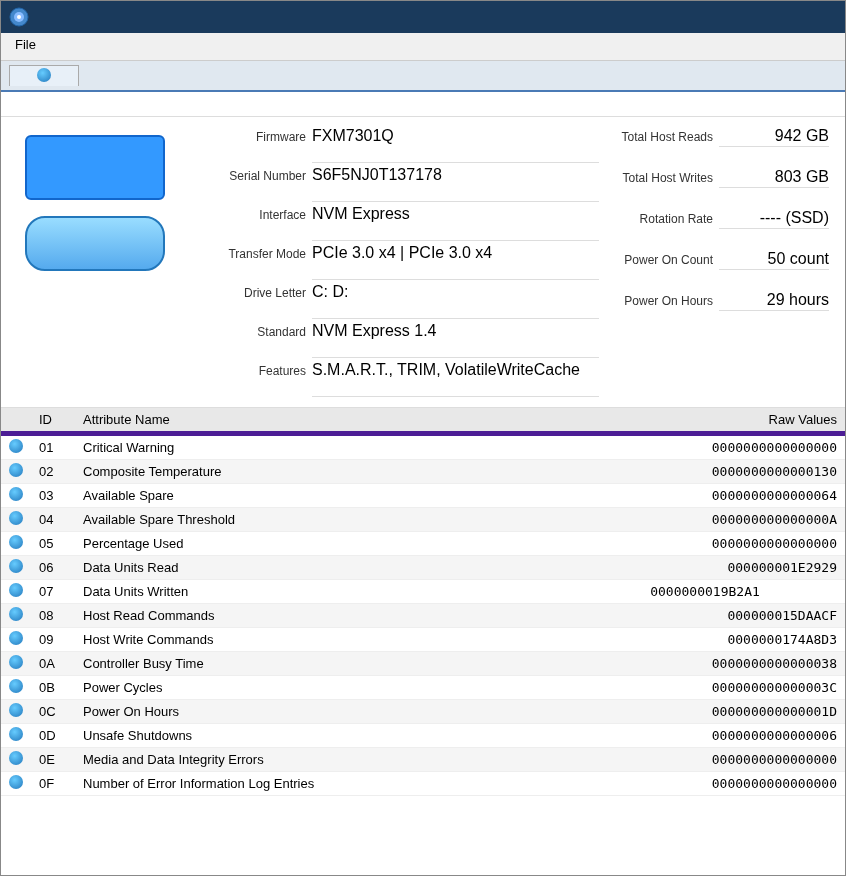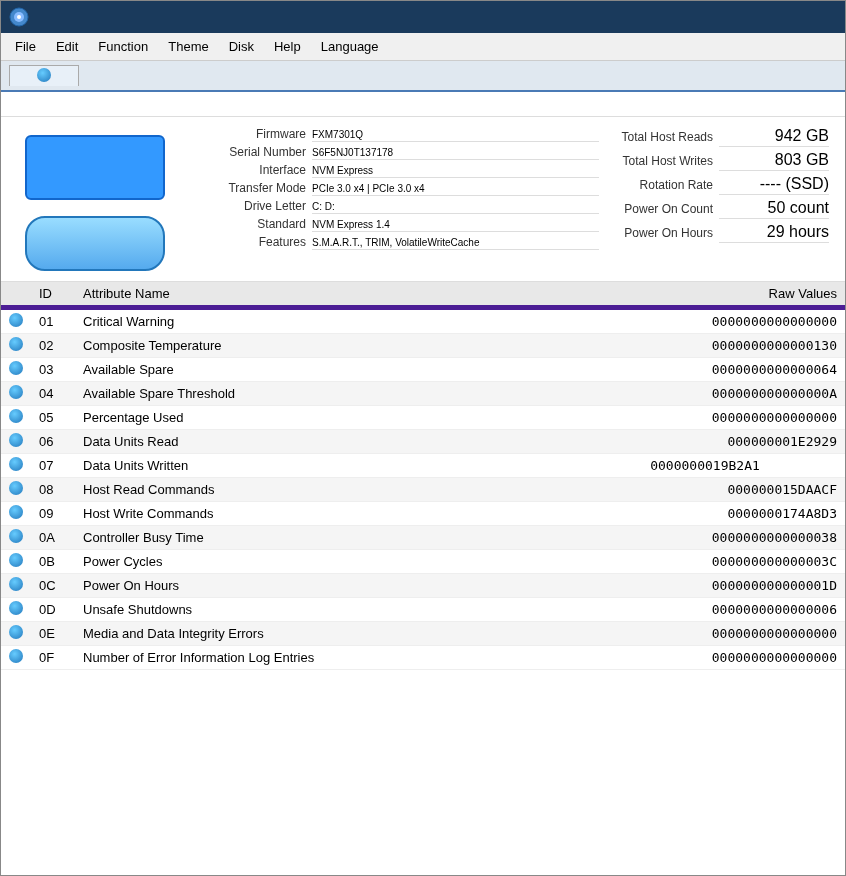--- a/index.html
+++ b/index.html
@@ -8,21 +8,21 @@
     .window { width: 846px; height: 876px; background: #f0f0f0; border: 1px solid #888; display: flex; flex-direction: column; }
 
     
     .title-bar { background: #1a3a5c; height: 32px; display: flex; align-items: center; padding: 0 8px; color: white; flex-shrink: 0; }
     .title-bar-icon { width: 20px; height: 20px; margin-right: 6px; }
     .title-bar-title { flex: 1; font-size: 13px; color: white; }
     .title-bar-controls { display: flex; gap: 4px; }
     .title-bar-btn { width: 30px; height: 20px; background: transparent; border: none; color: white; font-size: 14px; cursor: pointer; display: flex; align-items: center; justify-content: center; }
 
     
-    .menu-bar { background: #f0f0f0; height: 28px; display: flex; align-items: center; padding: 0 4px; border-bottom: 1px solid #ccc; flex-shrink: 0; }
+    .menu-bar { background: #f0f0f0; height: 28px; display: flex; padding: 0 4px; border-bottom: 1px solid #ccc; flex-shrink: 0; flex-direction: column; }
     .menu-item { padding: 4px 10px; cursor: pointer; font-size: 13px; color: #000; }
 
     
     .drive-tab-area { background: #e0e8f0; padding: 4px 8px; display: flex; align-items: flex-end; border-bottom: 2px solid #4a7ab5; flex-shrink: 0; }
     .drive-tab { background: #c8d8e8; border: 1px solid #aaa; border-bottom: none; padding: 2px 12px 4px; cursor: pointer; font-size: 12px; display: flex; flex-direction: column; align-items: center; min-width: 70px; }
     .drive-tab.active { background: #e8f0f8; font-weight: bold; }
     .drive-tab .tab-status { color: #006600; font-size: 11px; font-weight: bold; }
     .drive-tab .tab-temp { font-size: 11px; }
     .drive-tab .tab-letter { font-size: 11px; color: #333; }
 
@@ -41,24 +41,24 @@
     .health-box { background: #3399ff; border: 2px solid #1166cc; border-radius: 6px; width: 140px; height: 65px; display: flex; flex-direction: column; align-items: center; justify-content: center; color: white; font-weight: bold; font-size: 22px; line-height: 1.2; }
     .health-box .good-text { font-size: 24px; }
     .health-box .percent-text { font-size: 20px; }
     .temp-label { font-size: 13px; color: #000; }
     .temp-box { background: linear-gradient(to bottom, #99ddff, #55aaee); border: 2px solid #2277bb; border-radius: 20px; width: 140px; height: 55px; display: flex; align-items: center; justify-content: center; font-size: 22px; font-weight: bold; color: #003366; }
 
     
     .middle-panel { flex: 1; display: flex; flex-direction: column; gap: 3px; font-size: 13px; }
     .spec-row { display: flex; align-items: baseline; }
     .spec-label { text-align: right; width: 130px; color: #333; padding-right: 6px; font-size: 12px; }
-    .spec-value { color: #000; font-size: 10px; border-bottom: 1px solid #ddd; flex: 1; padding-bottom: 1px; }
-
-    
-    .right-panel { width: 220px; flex-shrink: 0; display: flex; flex-direction: column; gap: 4px; font-size: 13px; }
+    .spec-value { color: #000; font-size: 16px; border-bottom: 1px solid #ddd; flex: 1; padding-bottom: 17px; }
+
+    
+    .right-panel { width: 220px; flex-shrink: 0; display: flex; flex-direction: column; gap: 21px; font-size: 13px; }
     .stat-row { display: flex; align-items: baseline; justify-content: space-between; }
     .stat-label { color: #333; font-size: 12px; text-align: right; flex: 1; padding-right: 6px; }
     .stat-value { font-size: 16px; color: #000; border-bottom: 1px solid #ddd; width: 110px; text-align: right; padding-bottom: 1px; }
 
     
     .table-container { flex: 1; overflow-y: auto; background: white; }
     table { width: 100%; border-collapse: collapse; font-size: 13px; }
     thead tr { background: #e8e8e8; }
     thead th { padding: 4px 8px; text-align: left; border-bottom: 5px solid #4c1d95; font-weight: normal; color: #000; }
     thead th.right { text-align: right; }

